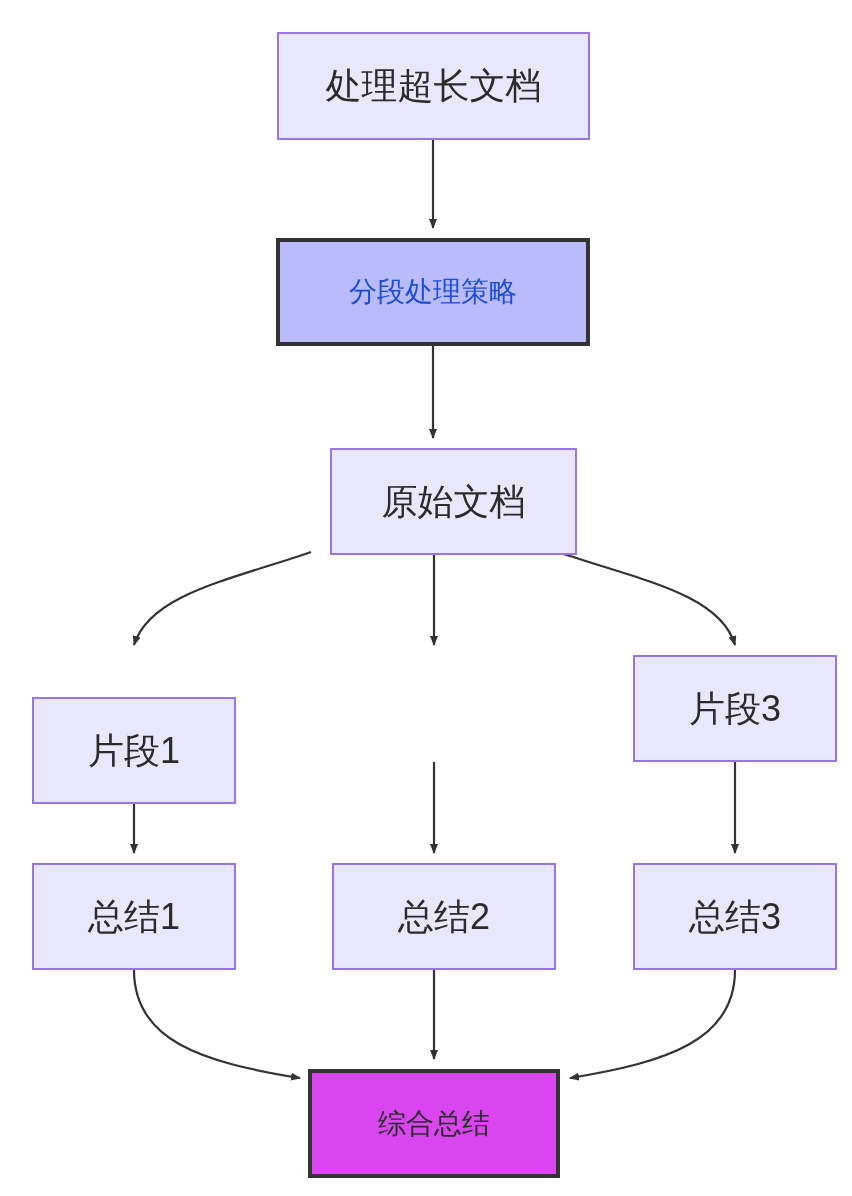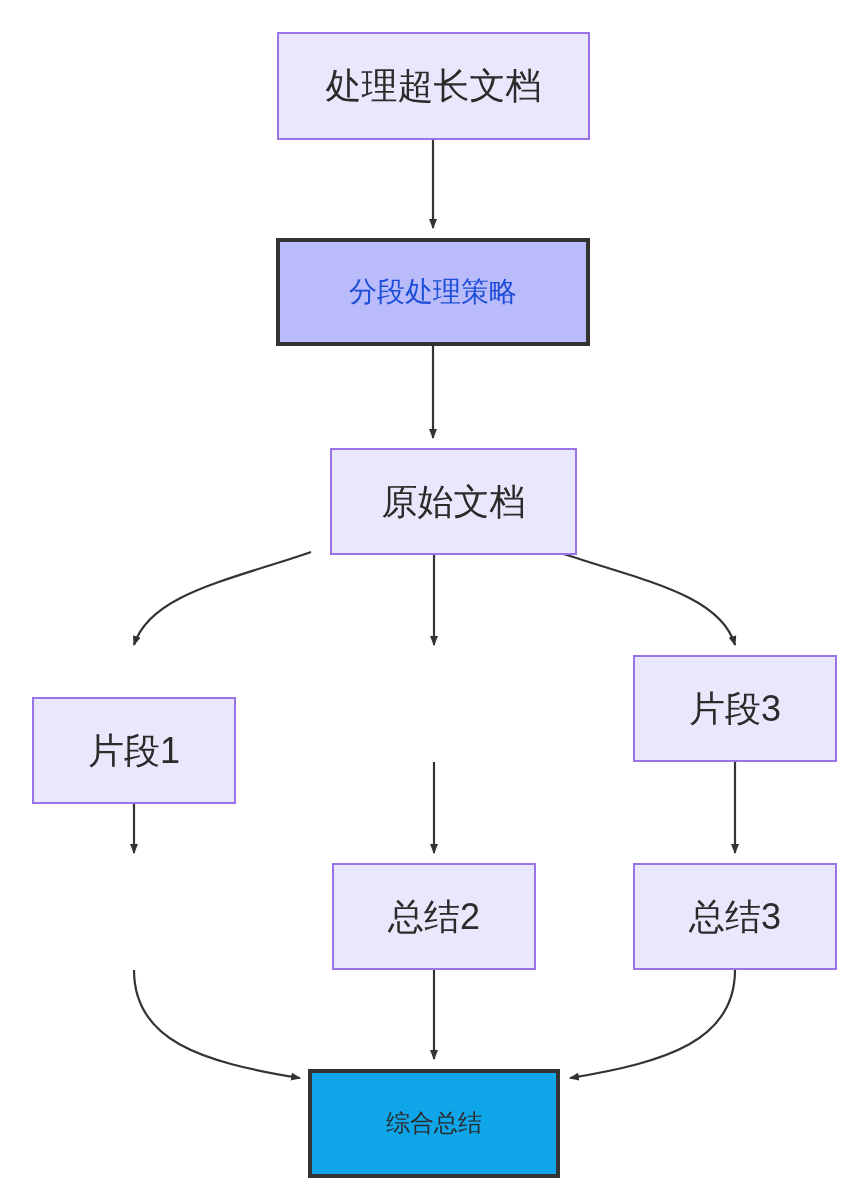--- a/index.html
+++ b/index.html
@@ -45,24 +45,24 @@
     color: #2b2b2b;
     font-size: 36px;
   }
   .node.highlight {
     background: #b9bbfb;
     border: 4px solid #333333;
     color: #1d4ed8;
     font-size: 28px;
   }
   .node.result {
-    background: #0ea5e9;
+    background: #d946ef;
     border: 4px solid #333333;
     color: #2b2b2b;
-    font-size: 24px;
+    font-size: 28px;
     text-align: center;
   }
 </style>
 </head>
 <body>
 
 <div id="diagram-root">
 
   <svg id="edge-layer" viewBox="0 0 852 1196">
     <defs>
@@ -100,22 +100,25 @@
 
   <div class="node plain" style="left:32px; top:655px; width:204px; height:107px;margin-top:42px;">
     <span class="node-label">片段1</span>
   </div>
 
 
   <div class="node plain" style="left:633px; top:655px; width:204px; height:107px;">
     <span class="node-label">片段3</span>
   </div>
 
+  <div class="node plain" style="left:32px; top:863px; width:204px; height:107px;">
+    <span class="node-label">总结1</span>
+  </div>
 
-  <div class="node plain" style="left:332px; top:863px; width:204px; height:107px;">
+  <div class="node plain" style="left:332px; top:863px; width:224px; height:107px;">
     <span class="node-label">总结2</span>
   </div>
 
   <div class="node plain" style="left:633px; top:863px; width:204px; height:107px;">
     <span class="node-label">总结3</span>
   </div>
 
   <div class="node result" style="left:308px; top:1069px; width:252px; height:109px;">
     <span class="node-label">综合总结</span>
   </div>

